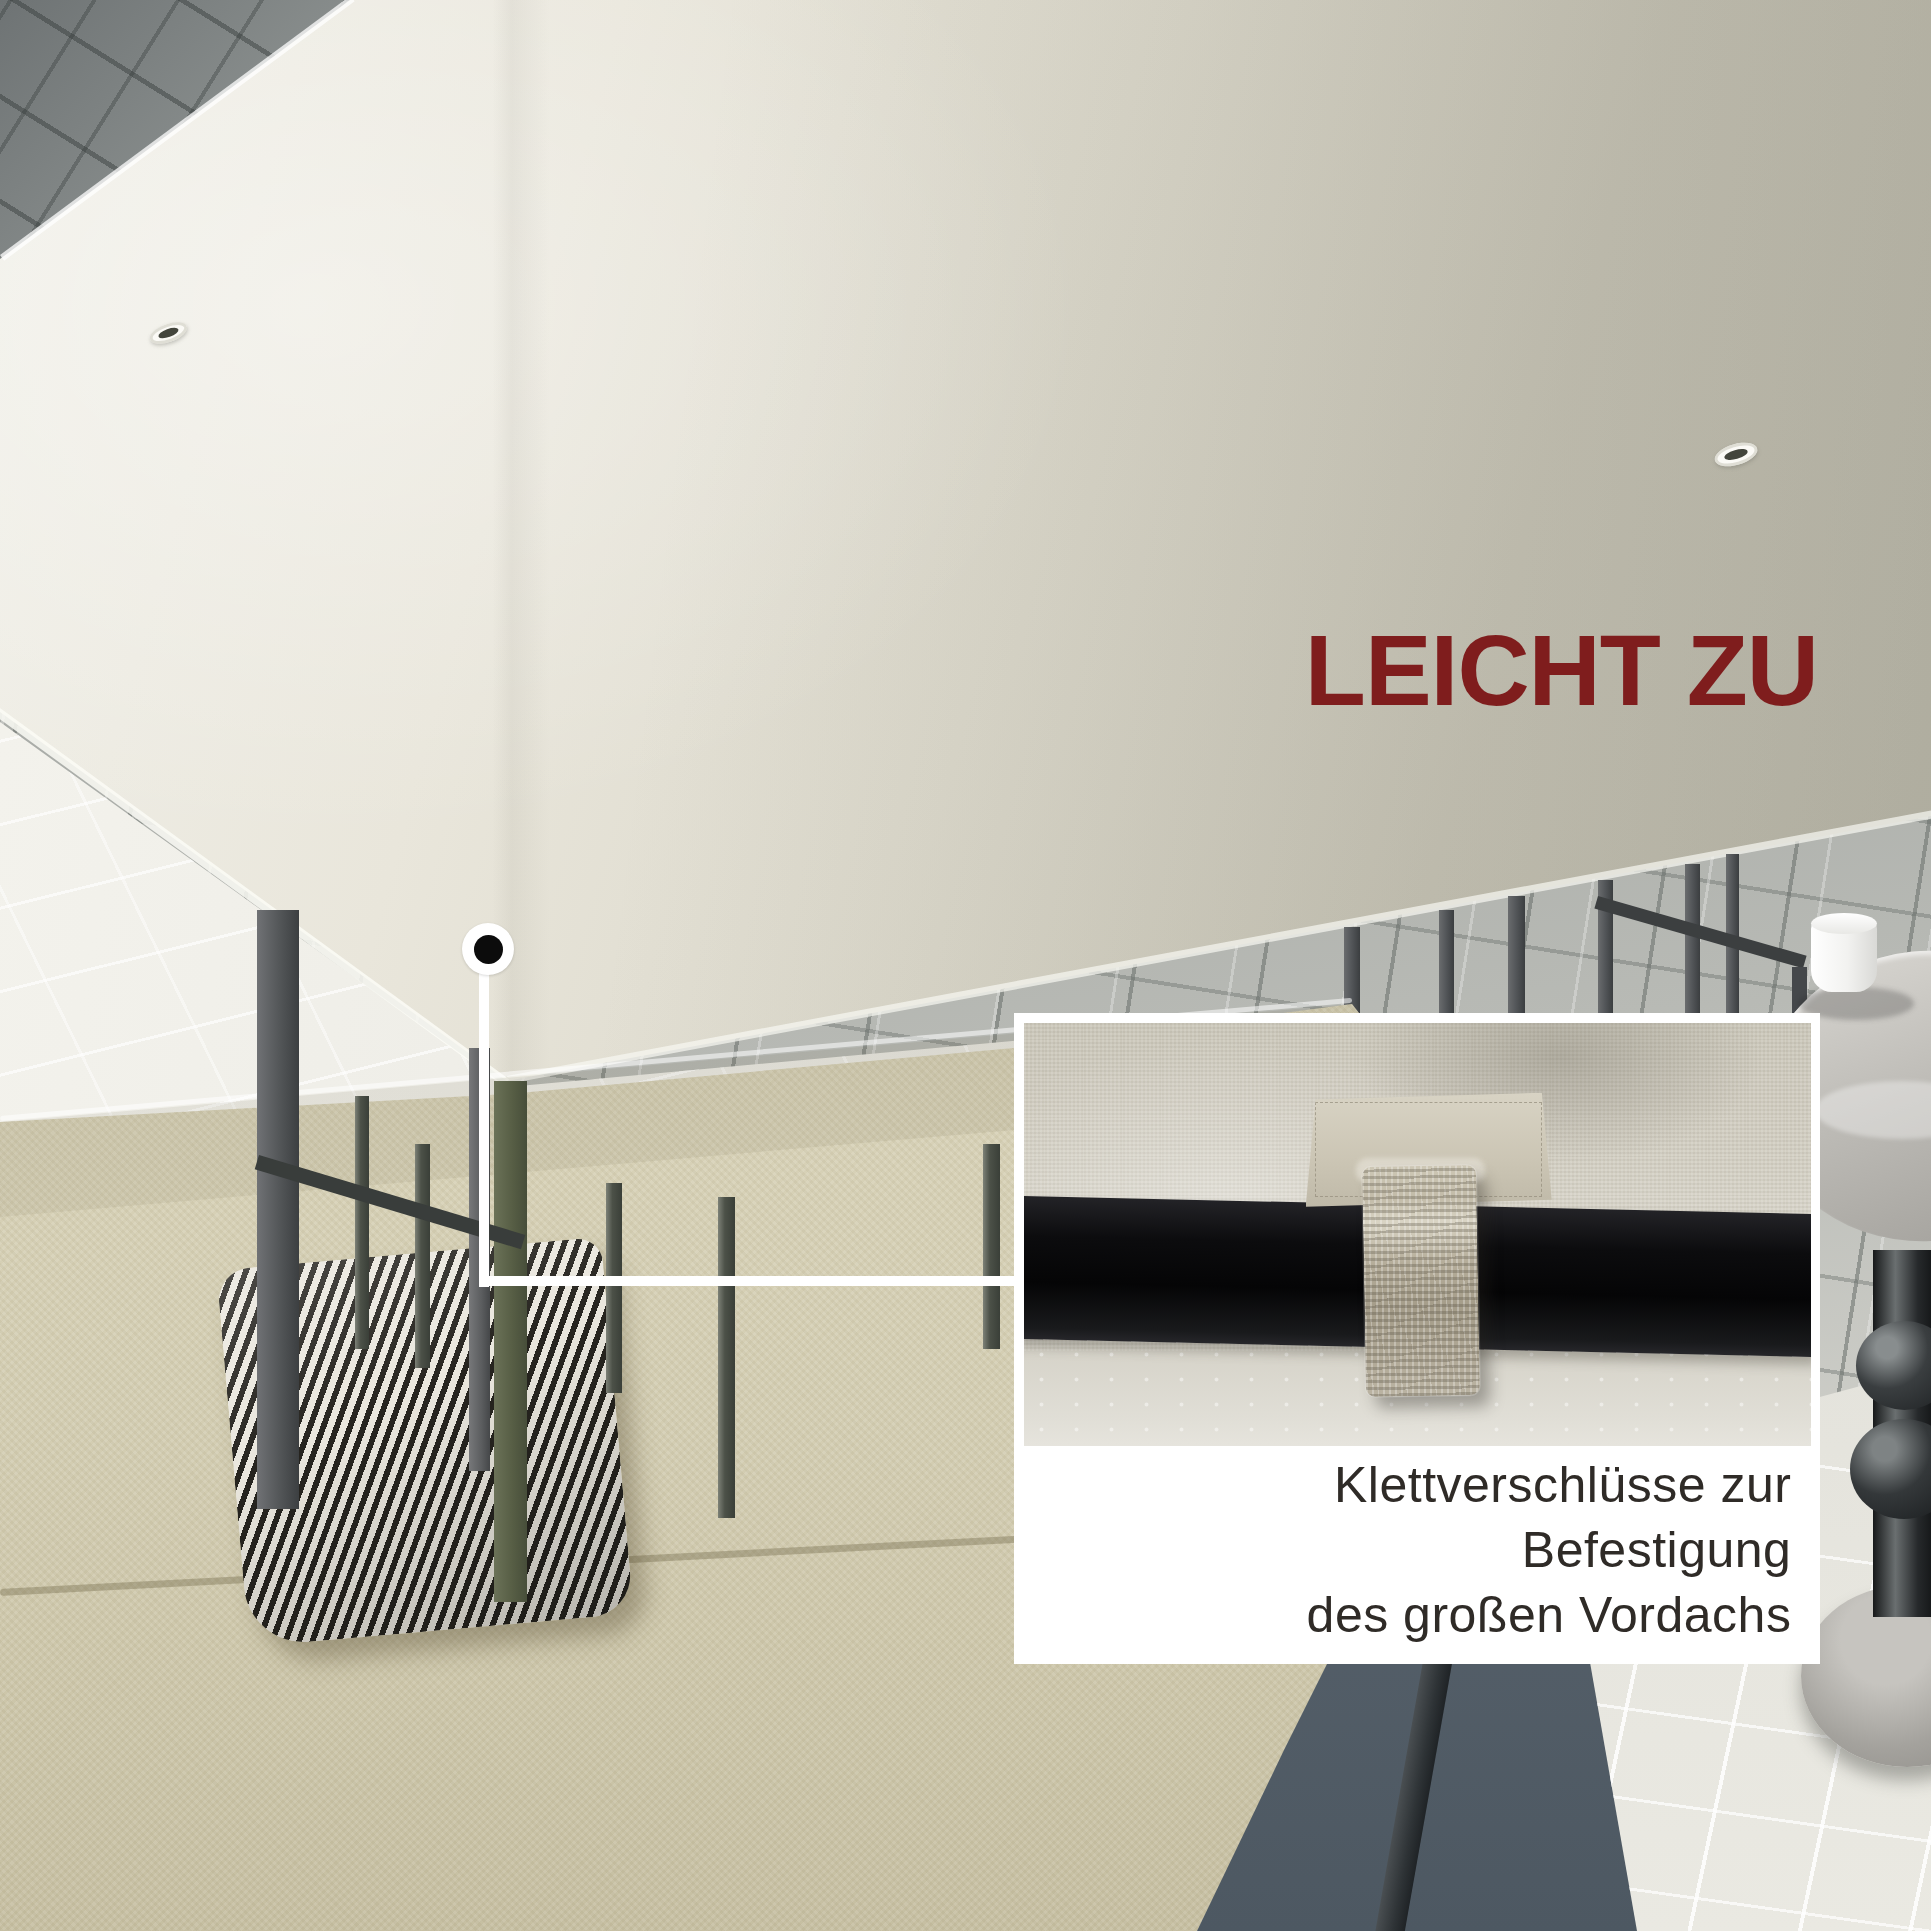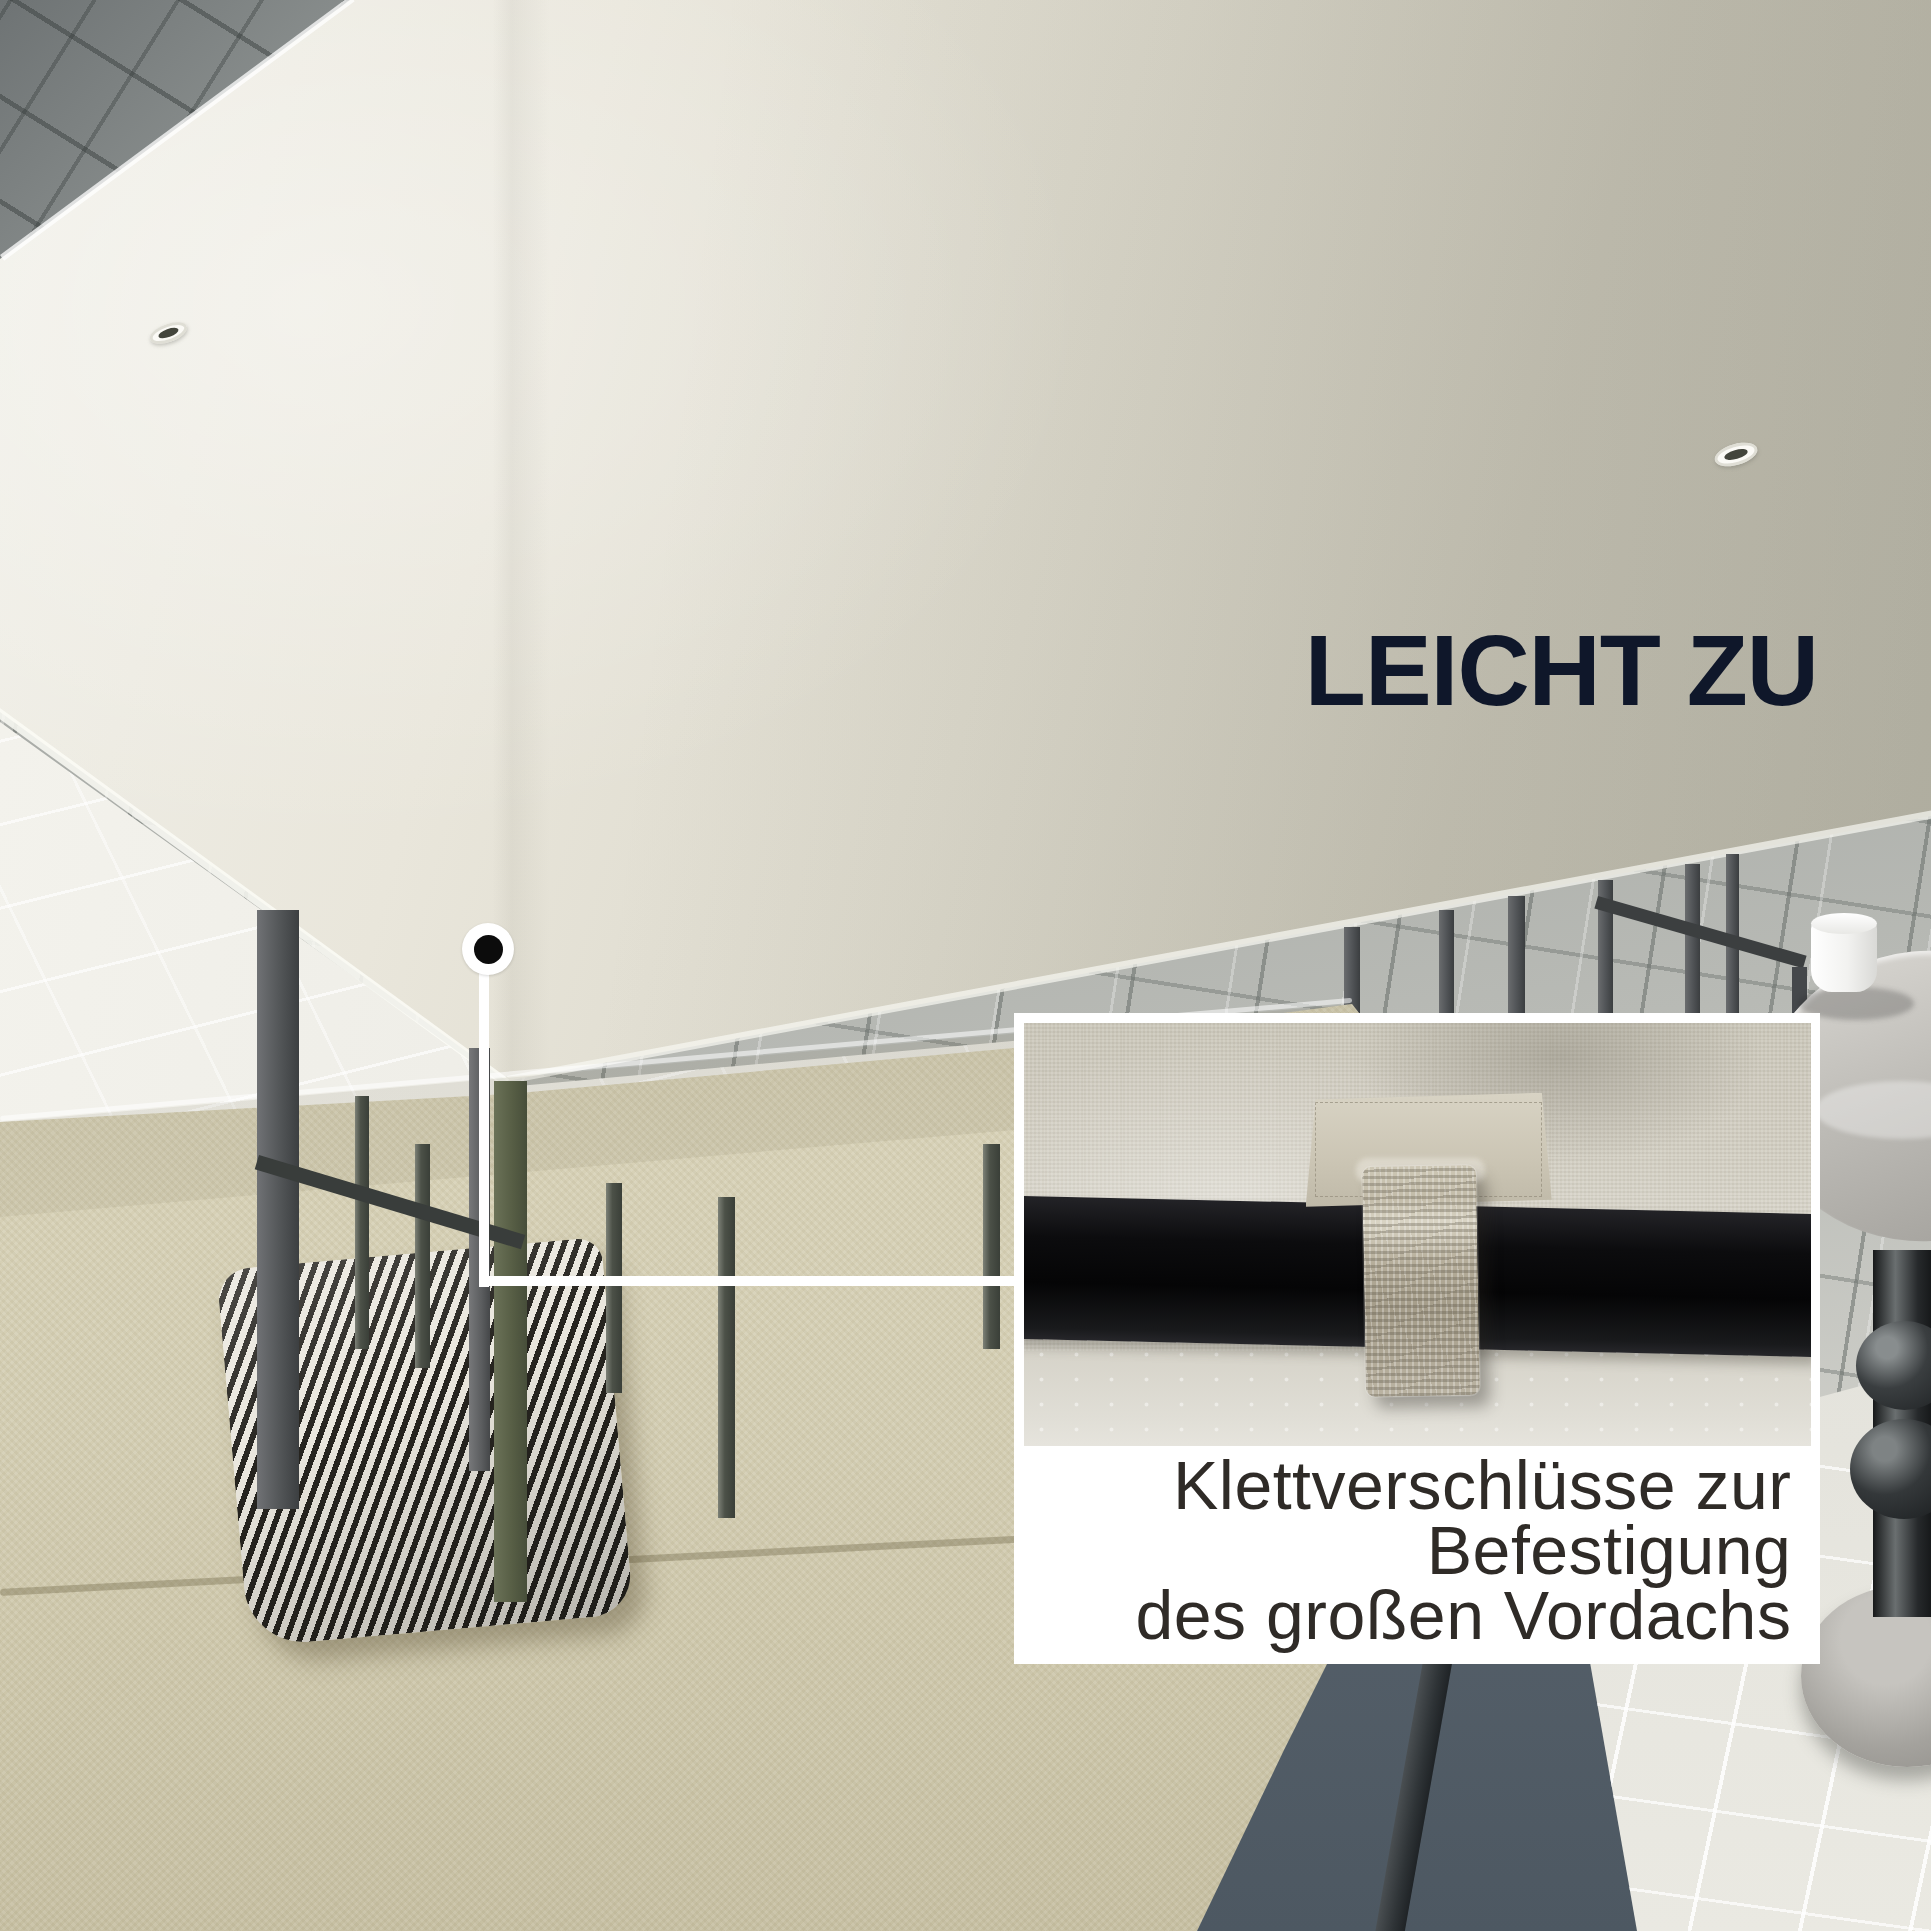--- a/index.html
+++ b/index.html
@@ -139,21 +139,21 @@
   .pedestal{left:1873px;top:1250px;width:64px;height:367px;background:linear-gradient(90deg,#17191a 0%, #6a6f70 35%, #26292b 70%, #101213 100%);}
   .bulb1{left:1856px;top:1321px;width:97px;height:89px;border-radius:50%;background:radial-gradient(circle at 32% 30%, #888d8e 0 12%, #3a3e40 45%, #1b1e20 100%);}
   .bulb2{left:1850px;top:1419px;width:108px;height:100px;border-radius:50%;background:radial-gradient(circle at 32% 30%, #7e8384 0 12%, #34383a 45%, #16191b 100%);}
   .table-base{left:1801px;top:1585px;width:212px;height:182px;border-radius:50%;
     background:radial-gradient(circle at 40% 30%, #c6c4bf 0 25%, #a4a29d 60%, #8b8985 100%);
     box-shadow:0 13.5px 17.4px rgba(70,72,68,.4);}
 
   
   .headline{
     top:623px;right:113px;width:966px;
-    text-align:right;color:#0f172a;
+    text-align:right;color:#7f1d1d;
     font-size:100px;font-weight:700;line-height:95px;letter-spacing:-1px;
   }
 
   
   .callout-v{left:479px;top:966px;width:9.7px;height:321px;background:#ffffff;}
   .callout-h{left:479px;top:1276px;width:543px;height:9.7px;background:#ffffff;}
   .callout-dot{left:462px;top:923px;width:52px;height:52px;border-radius:50%;background:#ffffff;box-shadow:0 1px 2.9px rgba(0,0,0,.15);}
   .callout-dot .pupil{position:absolute;left:11.6px;top:11.6px;width:29px;height:29px;border-radius:50%;background:#0c0c0c;}
 
   
@@ -183,21 +183,21 @@
     background:
       repeating-linear-gradient(0deg, rgba(84,78,64,.30) 0 2.9px, transparent 2.9px 6.8px),
       repeating-linear-gradient(90deg, rgba(255,255,255,.28) 0 1.9px, transparent 1.9px 5.8px),
       linear-gradient(180deg,#cdc7b5 0%, #c2bba8 14%, #d9d4c4 24%, #b5ad9a 42%, #a49c89 62%, #b0a896 82%, #bbb4a3 100%);
     box-shadow:0 0 0 1px rgba(255,255,255,.18), 9.7px 11.6px 15.4px rgba(40,38,32,.35);}
   .ph-strap-fuzz{position:absolute;left:332px;top:135px;width:129px;height:25px;border-radius:11.6px;background:rgba(236,233,224,.55);filter:blur(2.9px);}
   .inset-caption{
     position:absolute;left:9.7px;top:433px;width:787px;height:209px;
     display:flex;flex-direction:column;justify-content:center;align-items:flex-end;
     padding-right:19.3px;box-sizing:border-box;
-    color:#2f2b27;font-size:68px;line-height:65px;font-weight:400;letter-spacing:0.5px;
+    color:#2f2b27;font-size:50px;line-height:65px;font-weight:400;letter-spacing:0.5px;
   }
 </style>
 </head>
 <body>
 
 <div class="stage">
 
   <div class="abs pavers-right"></div>
   <div class="abs pavers-topleft"></div>
   <div class="abs floor-wedge"></div>

